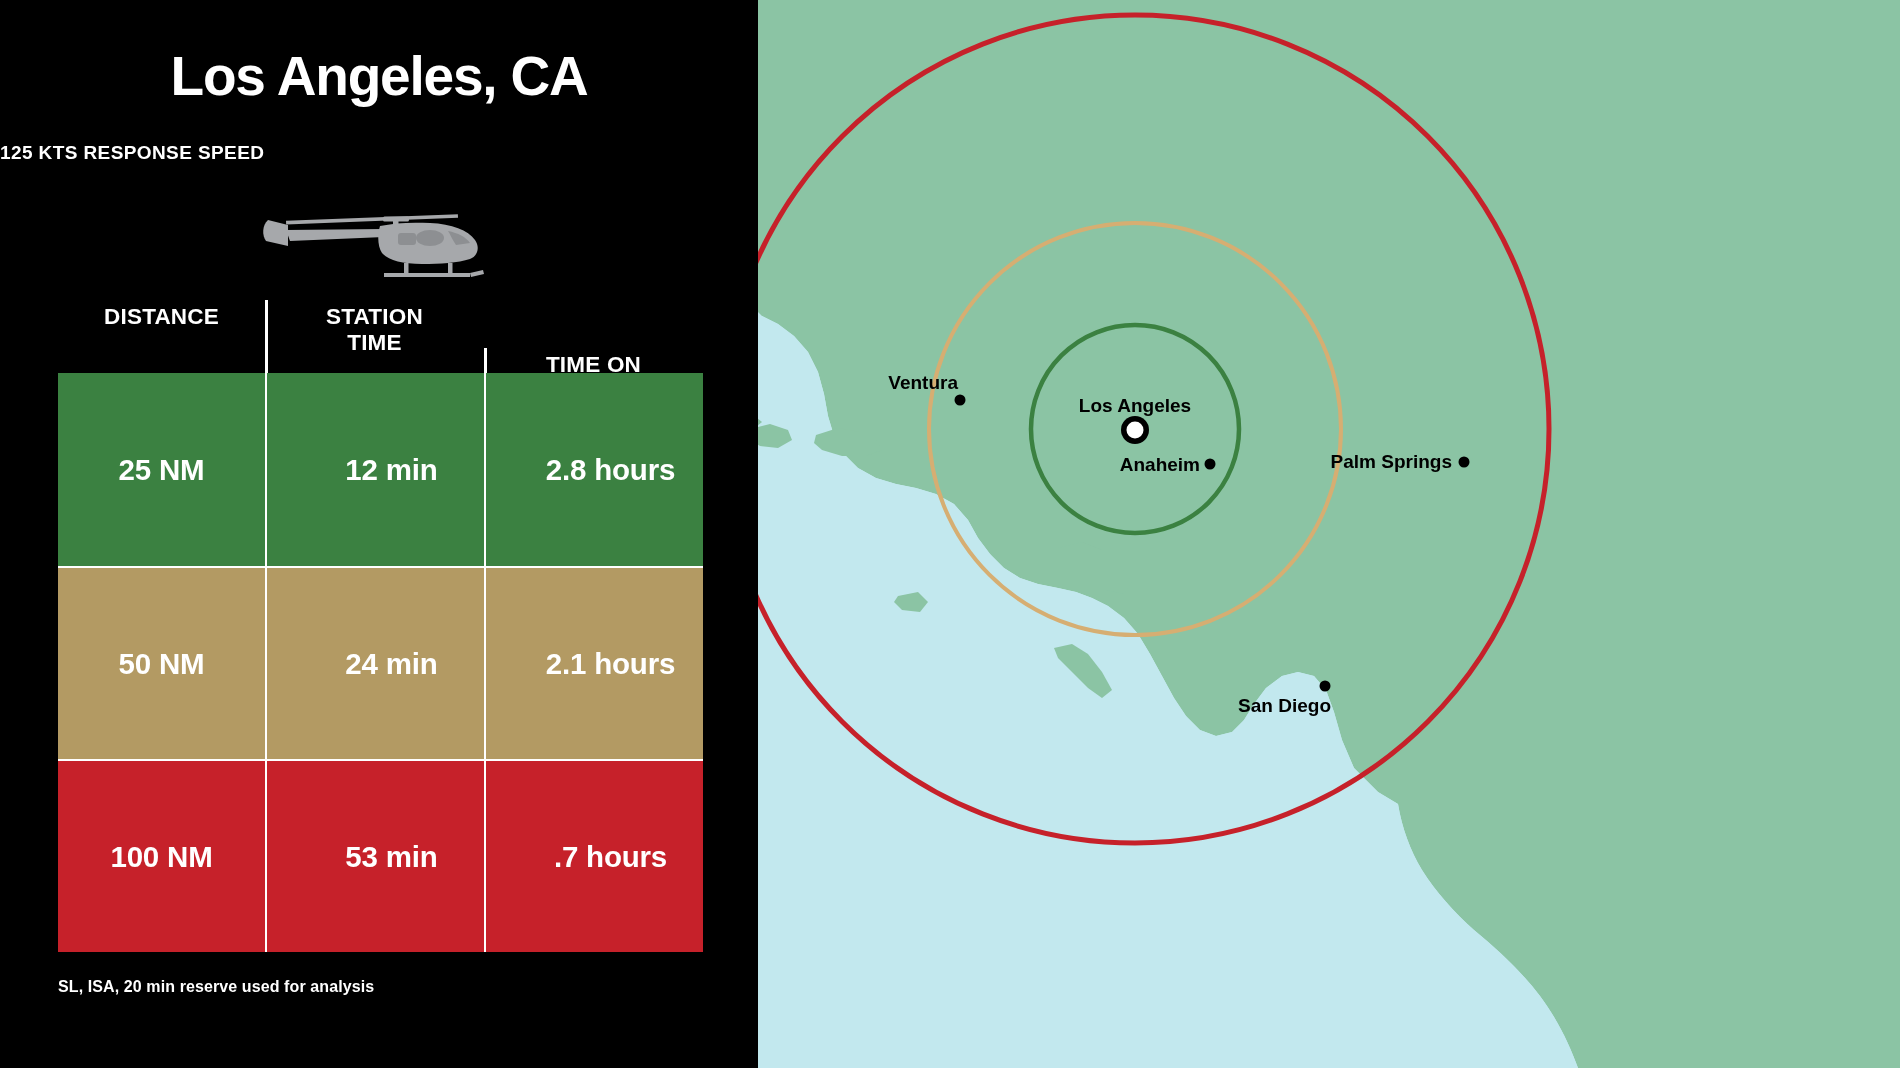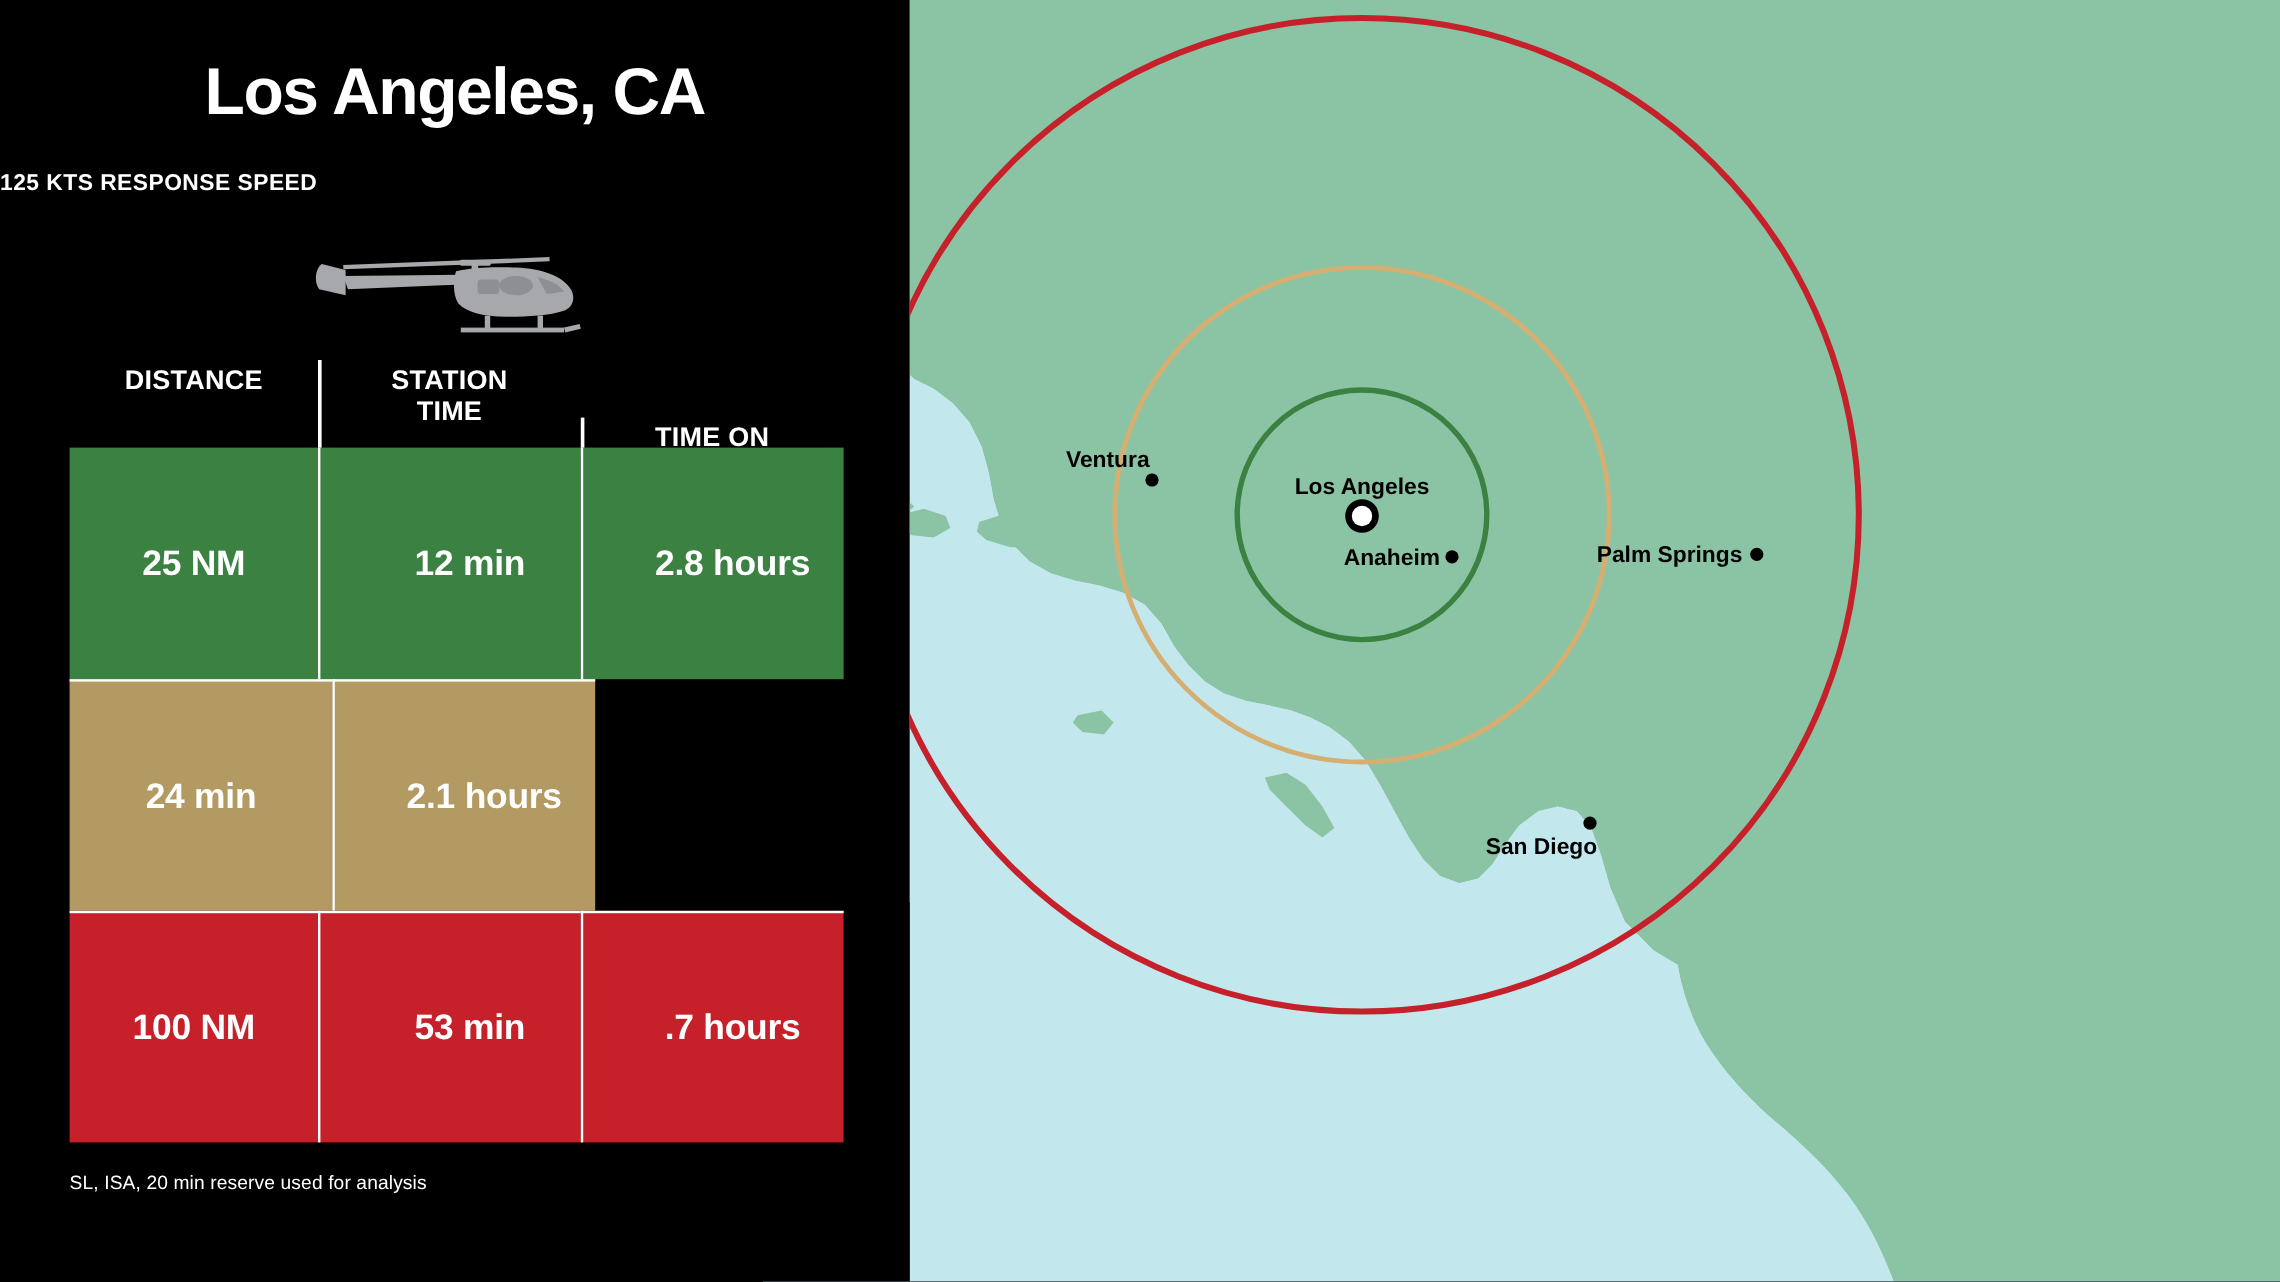--- a/index.html
+++ b/index.html
@@ -3,21 +3,21 @@
 <meta charset="utf-8">
 <title>Los Angeles, CA — Response Coverage</title>
 <style>
   * { margin:0; padding:0; box-sizing:border-box; }
   html,body { width:1900px; height:1068px; overflow:hidden; }
   body {
     background:#000;
     font-family:"Liberation Sans", sans-serif;
     -webkit-font-smoothing:antialiased;
   }
-  #screen { position:relative; width:1900px; height:752px; background:#22c55e; }
+  #screen { position:relative; width:1900px; height:752px; background:#0f766e; }
 
   
   #left-panel {
     position:absolute; left:0; top:0; width:758px; height:1068px;
     background:#000;
   }
   #title {
     position:absolute; left:0; top:48px; width:758px;
     text-align:center;
     color:#fff;
@@ -65,21 +65,21 @@
     position:relative;
   }
   .td.col1 { flex:0 0 207px; }
   .td.col2 { flex:0 0 219px; }
   .td.col3 { flex:0 0 219px; }
   .td + .td { border-left:2.5px solid #fff;padding-left:32px; }
   .trow + .trow .td { border-top:2.5px solid #fff; }
 
   #footnote {
     position:absolute; left:58px; top:978px;
-    color:#fff; font-size:16px; font-weight:normal; letter-spacing:0.1px;
+    color:#fff; font-size:16px; font-weight:bold; letter-spacing:0.1px;
   }
 
   
   #map {
     position:absolute; left:758px; top:0; width:1142px; height:1068px;
     overflow:hidden;
   }
   #map svg { display:block; width:1142px; height:1068px; }
   .city-label {
     font-family:"Liberation Sans", sans-serif;
@@ -150,20 +150,21 @@
         </div>
       </div>
 
       <div class="trow" id="row-0">
         <div class="td col1" style="background: rgb(59, 129, 65);">25 NM</div>
         <div class="td col2" style="background: rgb(59, 129, 65);">12 min</div>
         <div class="td col3" style="background: rgb(59, 129, 65);">2.8 hours</div>
       </div>
 
       <div class="trow" id="row-1">
+        <div class="td col1" style="background: rgb(179, 154, 99);">50 NM</div>
         <div class="td col2" style="background: rgb(179, 154, 99);">24 min</div>
         <div class="td col3" style="background: rgb(179, 154, 99);">2.1 hours</div>
       </div>
 
       <div class="trow" id="row-2">
         <div class="td col1" style="background: rgb(198, 33, 42);">100 NM</div>
         <div class="td col2" style="background: rgb(198, 33, 42);">53 min</div>
         <div class="td col3" style="background: rgb(198, 33, 42);">.7 hours</div>
       </div>
     </div>

